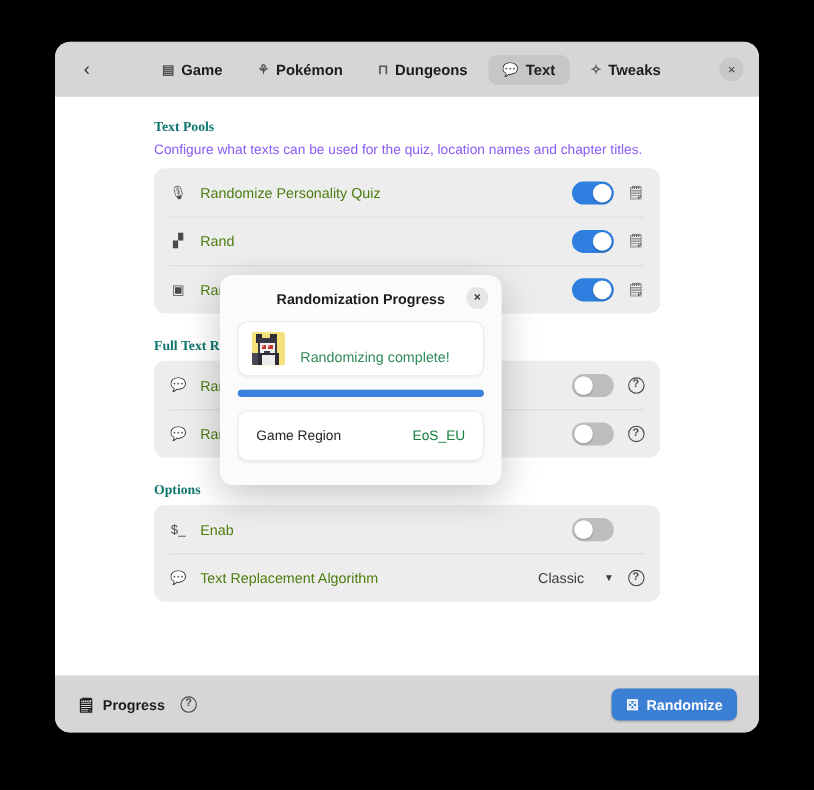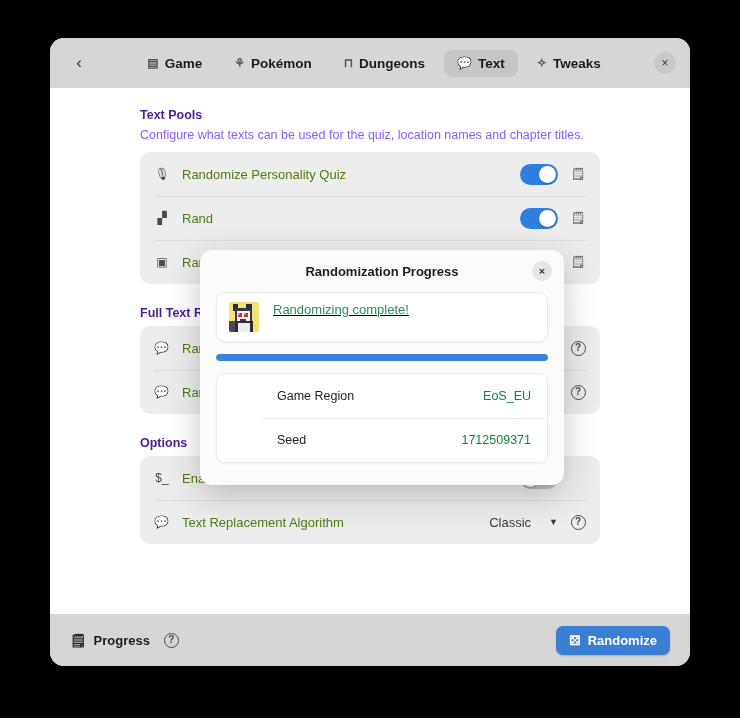--- a/index.html
+++ b/index.html
@@ -83,22 +83,23 @@
     background: #ffffff;
     padding: 20px 0 0 0;
     position: relative;
     overflow: hidden;
   }
   .inner { padding: 0 90px 0 90px; }
 
   .section-title {
     font-size: 12.5px;
     font-weight: 700;
-    color: #4c1d95;
+    color: #0f766e;
     margin-bottom: 6px;
+    font-family: Liberation Serif, serif;
   }
   .section-desc {
     font-size: 12.5px;
     color: #8b5cf6;
     margin-bottom: 10px;
   }
   .section + .section { margin-top: 22px; }
 
   .card {
     background: #ededed;
@@ -214,21 +215,21 @@
 
   
   .modal-layer {
     position: absolute;
     left: 0; top: 0; right: 0; bottom: 0;
     pointer-events: none;
   }
   .modal {
     position: absolute;
     left: 150px; top: 162px;
-    width: 364px;
+    width: 256px;
     background: #fbfbfb;
     border-radius: 12px;
     box-shadow: 0 10px 34px rgba(0,0,0,0.22);
     pointer-events: auto;
     overflow: hidden;
   }
   .modal-head {
     height: 42px;
     display: flex;
     align-items: center;
@@ -249,25 +250,24 @@
     color: #3a3a3a;
     cursor: pointer;
   }
   .modal-body { padding: 0 16px 22px 16px; }
 
   .status-card {
     background: #ffffff;
     border-radius: 9px;
     border: 1px solid #ececec;
     display: flex;
-    align-items: flex-start;
+    align-items: flex-end;
     gap: 14px;
     padding: 9px 12px;
     box-shadow: 0 1px 2px rgba(0,0,0,.05);
-    text-decoration: underline;
   }
   .sprite {
     width: 30px; height: 30px;
     flex: 0 0 30px;
     border-radius: 2px;
     overflow: hidden;
     background: #f2e07a;
   }
   .status-text {
     font-size: 13px;
@@ -287,21 +287,20 @@
     border-radius: 4px;
   }
 
   .info-card {
     margin-top: 12px;
     background: #fff;
     border: 1px solid #ececec;
     border-radius: 9px;
     overflow: hidden;
     box-shadow: 0 1px 2px rgba(0,0,0,.05);
-    padding-left: 44px;
   }
   .info-row {
     height: 44px;
     display: flex;
     align-items: center;
     justify-content: space-between;
     padding: 0 16px;
     position: relative;
   }
   .info-row + .info-row::before {
@@ -481,24 +480,20 @@
 
             <div class="progress">
               <div class="bar" id="progress-fill" style="width: 100%;"></div>
             </div>
 
             <div class="info-card">
               <div class="info-row">
                 <span class="info-key">Game Region</span>
                 <span class="info-val">EoS_EU</span>
               </div>
-              <div class="info-row">
-                <span class="info-key">Seed</span>
-                <span class="info-val">1712509371</span>
-              </div>
             </div>
 
           </div>
         </div>
       </div>
 
     </div>
 
     <div class="footer">
       <div class="footer-settings">

